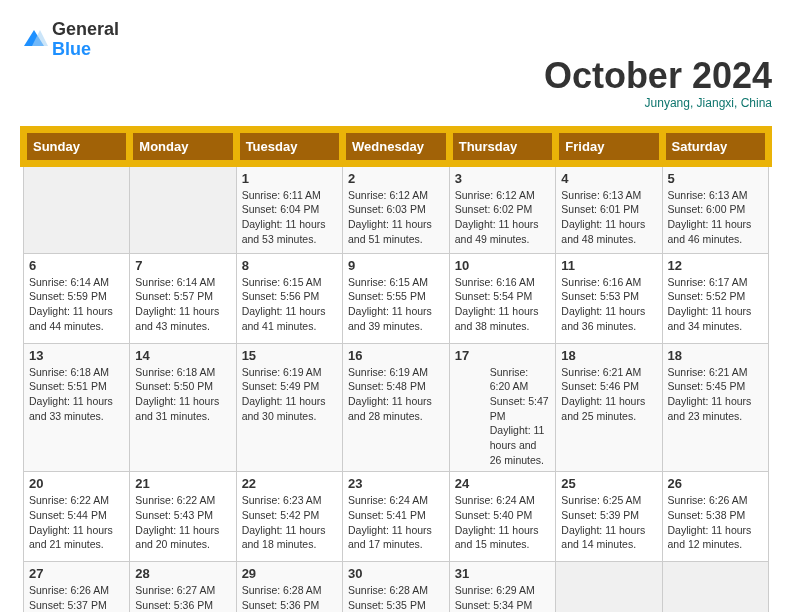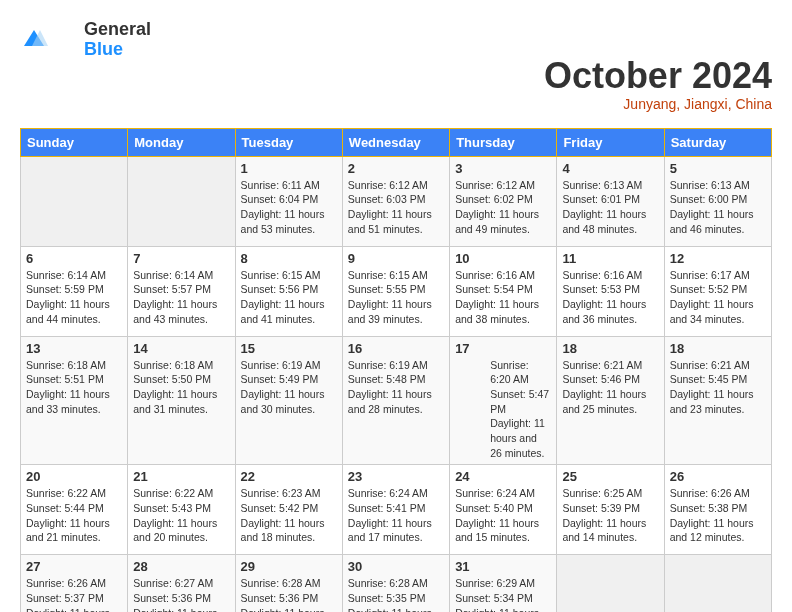--- a/index.html
+++ b/index.html
@@ -18,55 +18,54 @@
     }
     .logo {
       display: flex;
       align-items: center;
       gap: 4px;
     }
     .logo-text {
       font-size: 18px;
       font-weight: bold;
       line-height: 1.1;
-      margin-left: 32px;
     }
     .logo-general { color: #333; }
     .logo-blue { color: #1e90ff; }
     .logo-icon {
       width: 28px;
       height: 28px;
     }
     .title-block {
       text-align: right;
       margin-top: 36px;
     }
     .month-title {
       font-size: 36px;
       font-weight: bold;
       color: #333;
       line-height: 1.1;
     }
     .location {
-      font-size: 14px;
-      color: #c2410c;
+      font-size: 12px;
+      color: #0f766e;
     }
     table {
       width: 100%;
       border-collapse: collapse;
       font-size: 11px;
     }
     thead tr th {
-      background-color: #3b82f6;
+      background-color: #a16207;
       color: #fff;
       padding: 6px 6px;
       text-align: left;
       font-size: 13px;
       font-weight: bold;
-      border: 1px solid #eab308;
+      border: 7px solid #eab308;
     }
     tbody tr td {
       border: 1px solid #ccc;
       vertical-align: top;
       padding: 4px 5px;
       height: 90px;
       width: 107px;
       background: #fff;
     }
     tbody tr:nth-child(odd) td {

